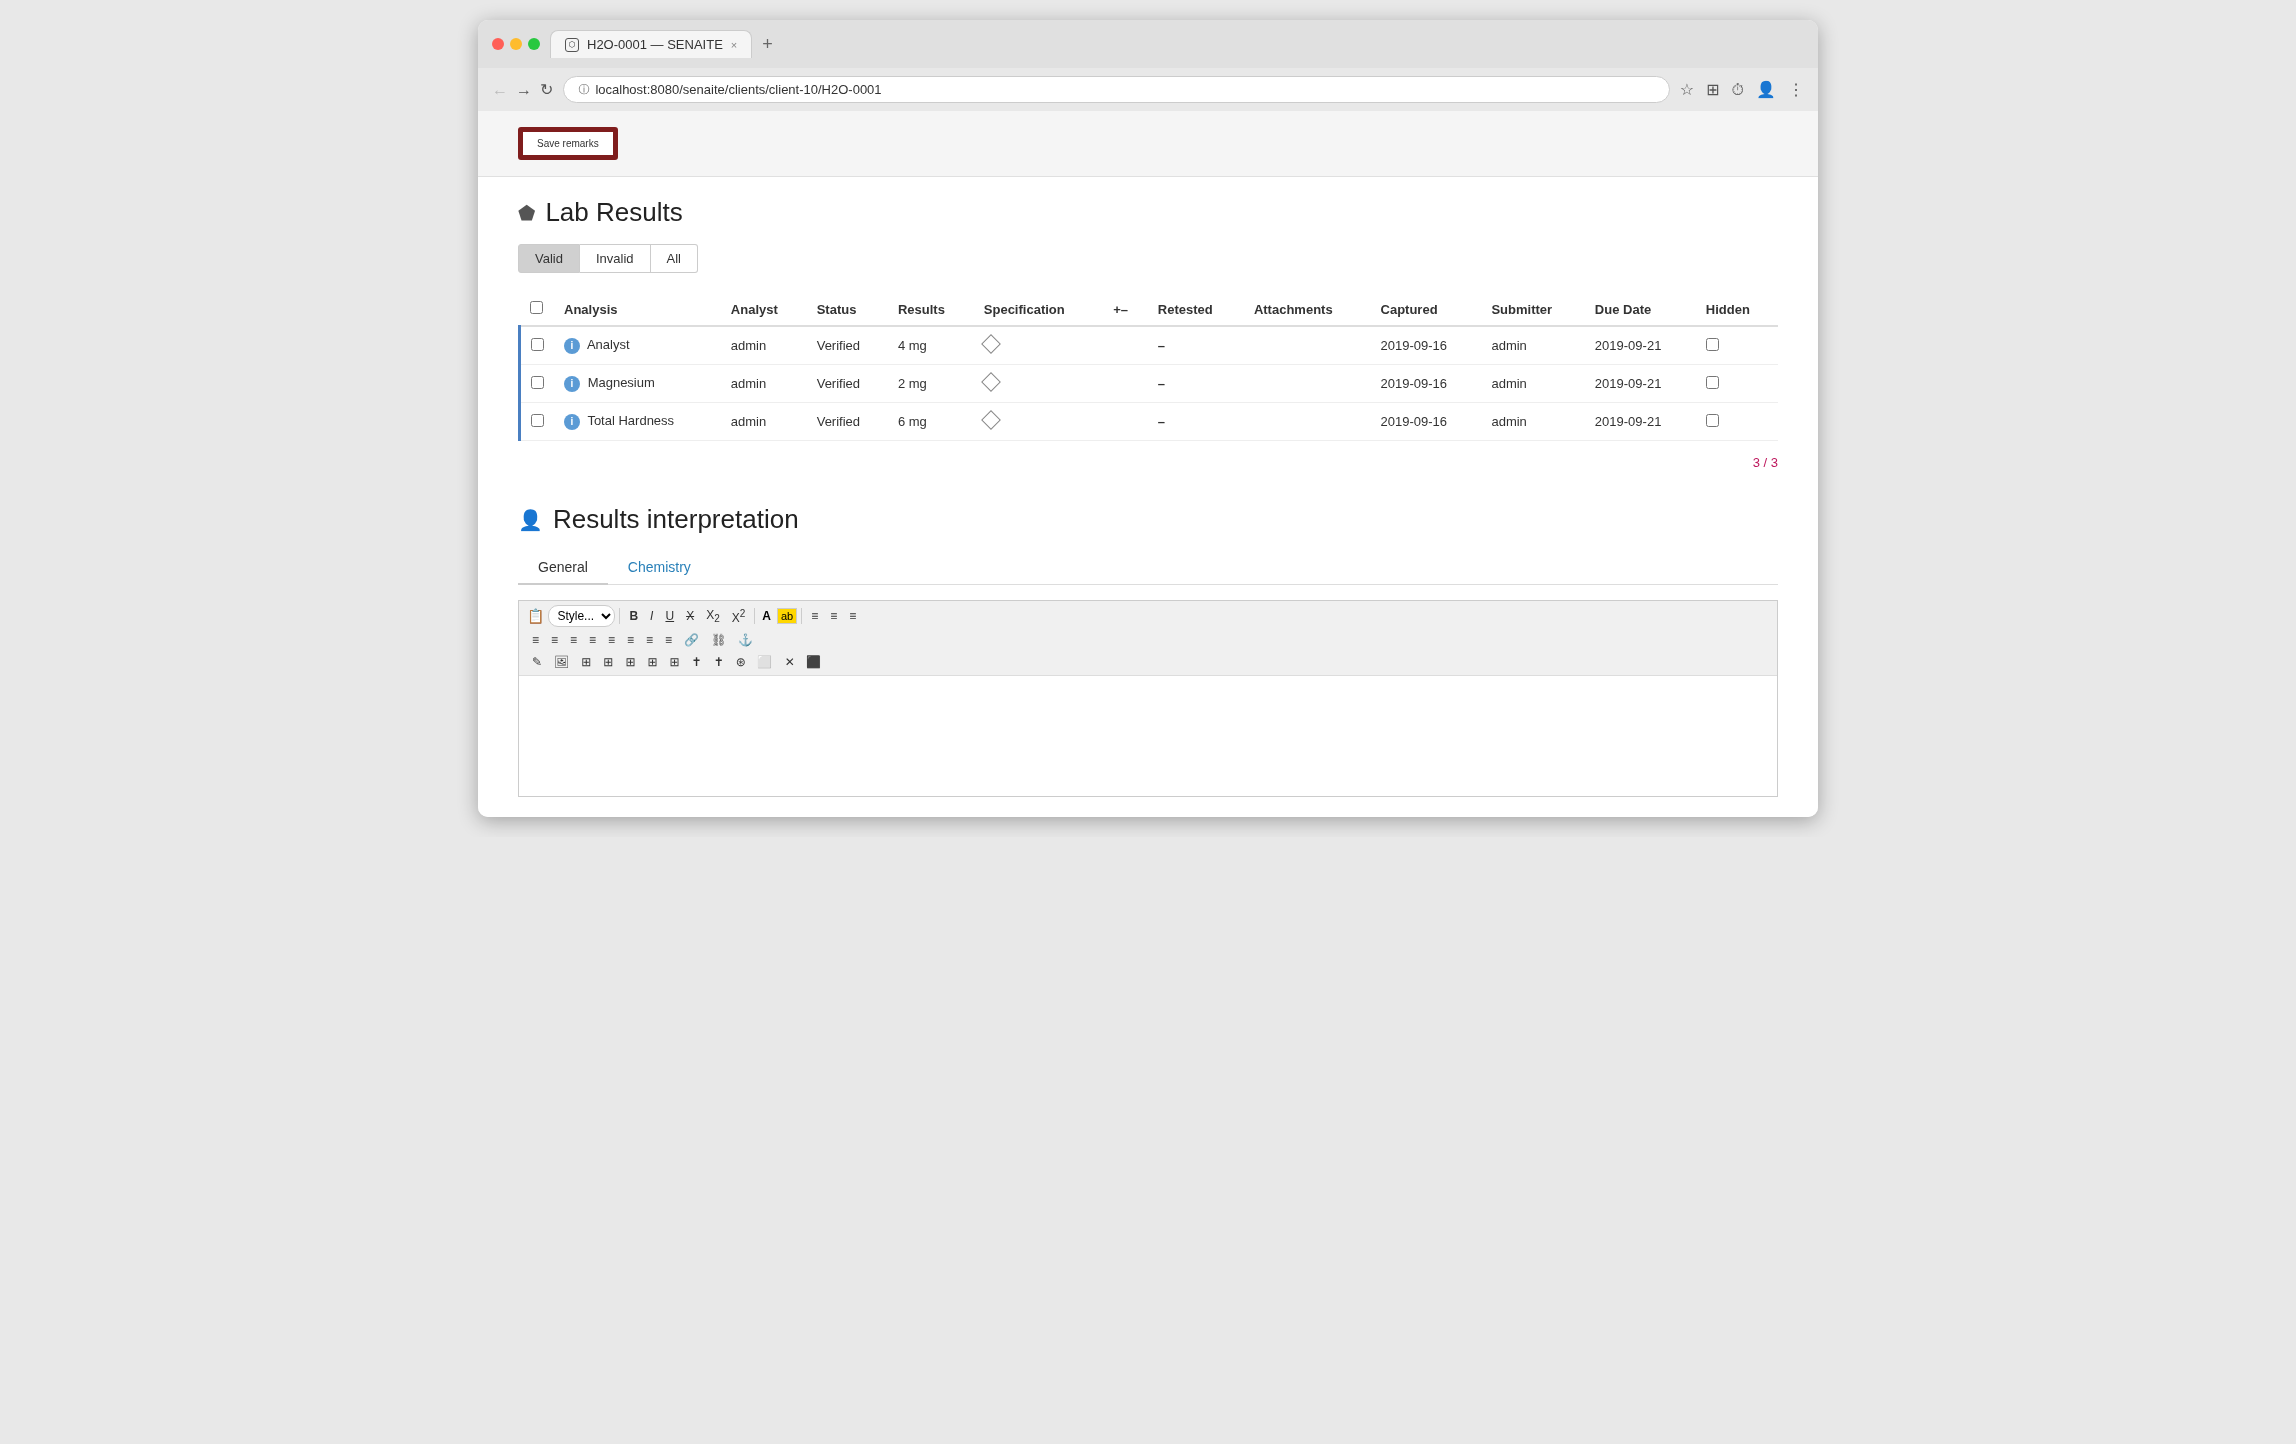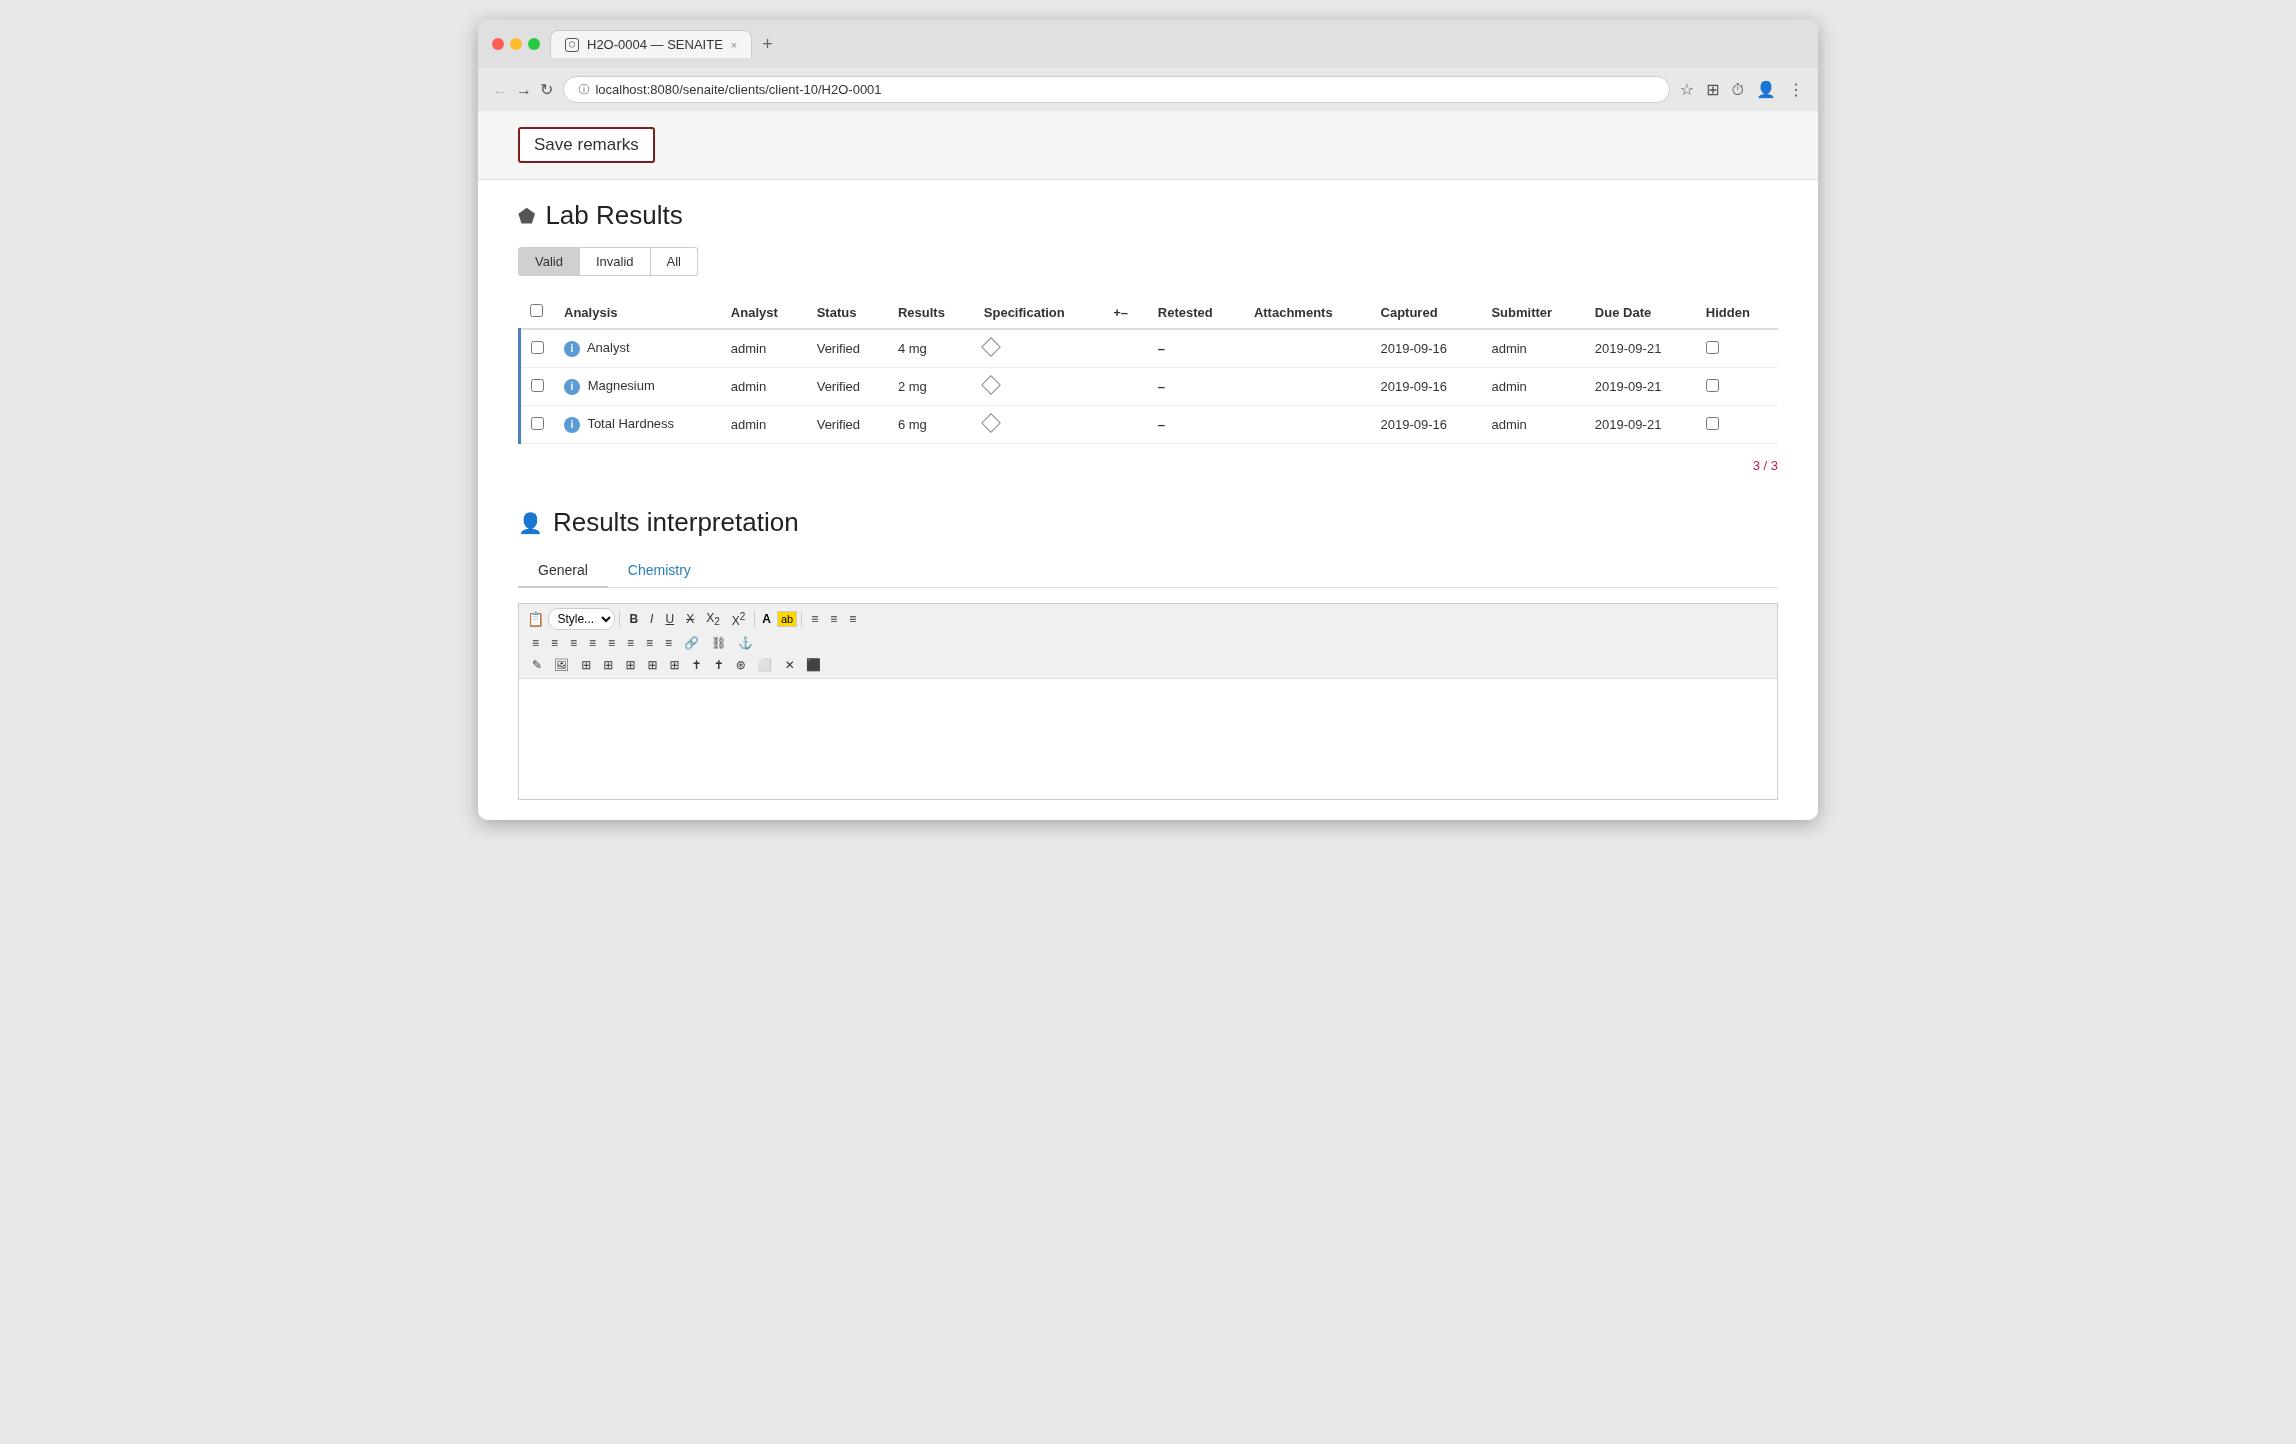--- a/index.html
+++ b/index.html
@@ -138,24 +138,24 @@
     }
 
     .top-section {
       background: #f5f5f5;
       padding: 16px 40px;
       border-bottom: 1px solid #e0e0e0;
     }
 
     .save-remarks-btn {
       background: white;
-      border: 2px solid #7f1d1d;
+      border: 5px solid #7f1d1d;
       border-radius: 3px;
       padding: 6px 14px;
-      font-size: 17px;
+      font-size: 10px;
       cursor: pointer;
       color: #333;
     }
 
     .main-content {
       padding: 20px 40px;
     }
 
     
     .section-header {
@@ -402,21 +402,21 @@
 
   <div class="title-bar">
     <div class="traffic-lights">
       <div class="traffic-light tl-red"></div>
       <div class="traffic-light tl-yellow"></div>
       <div class="traffic-light tl-green"></div>
     </div>
     <div class="tab-bar">
       <div class="browser-tab">
         <span class="tab-icon">⬡</span>
-        <span>H2O-0004 — SENAITE</span>
+        <span>H2O-0001 — SENAITE</span>
         <span class="tab-close">×</span>
       </div>
       <span class="new-tab-btn">+</span>
     </div>
   </div>
 
   <div class="nav-bar">
     <div class="nav-arrows">
       <button class="nav-btn disabled">←</button>
       <button class="nav-btn">→</button>

